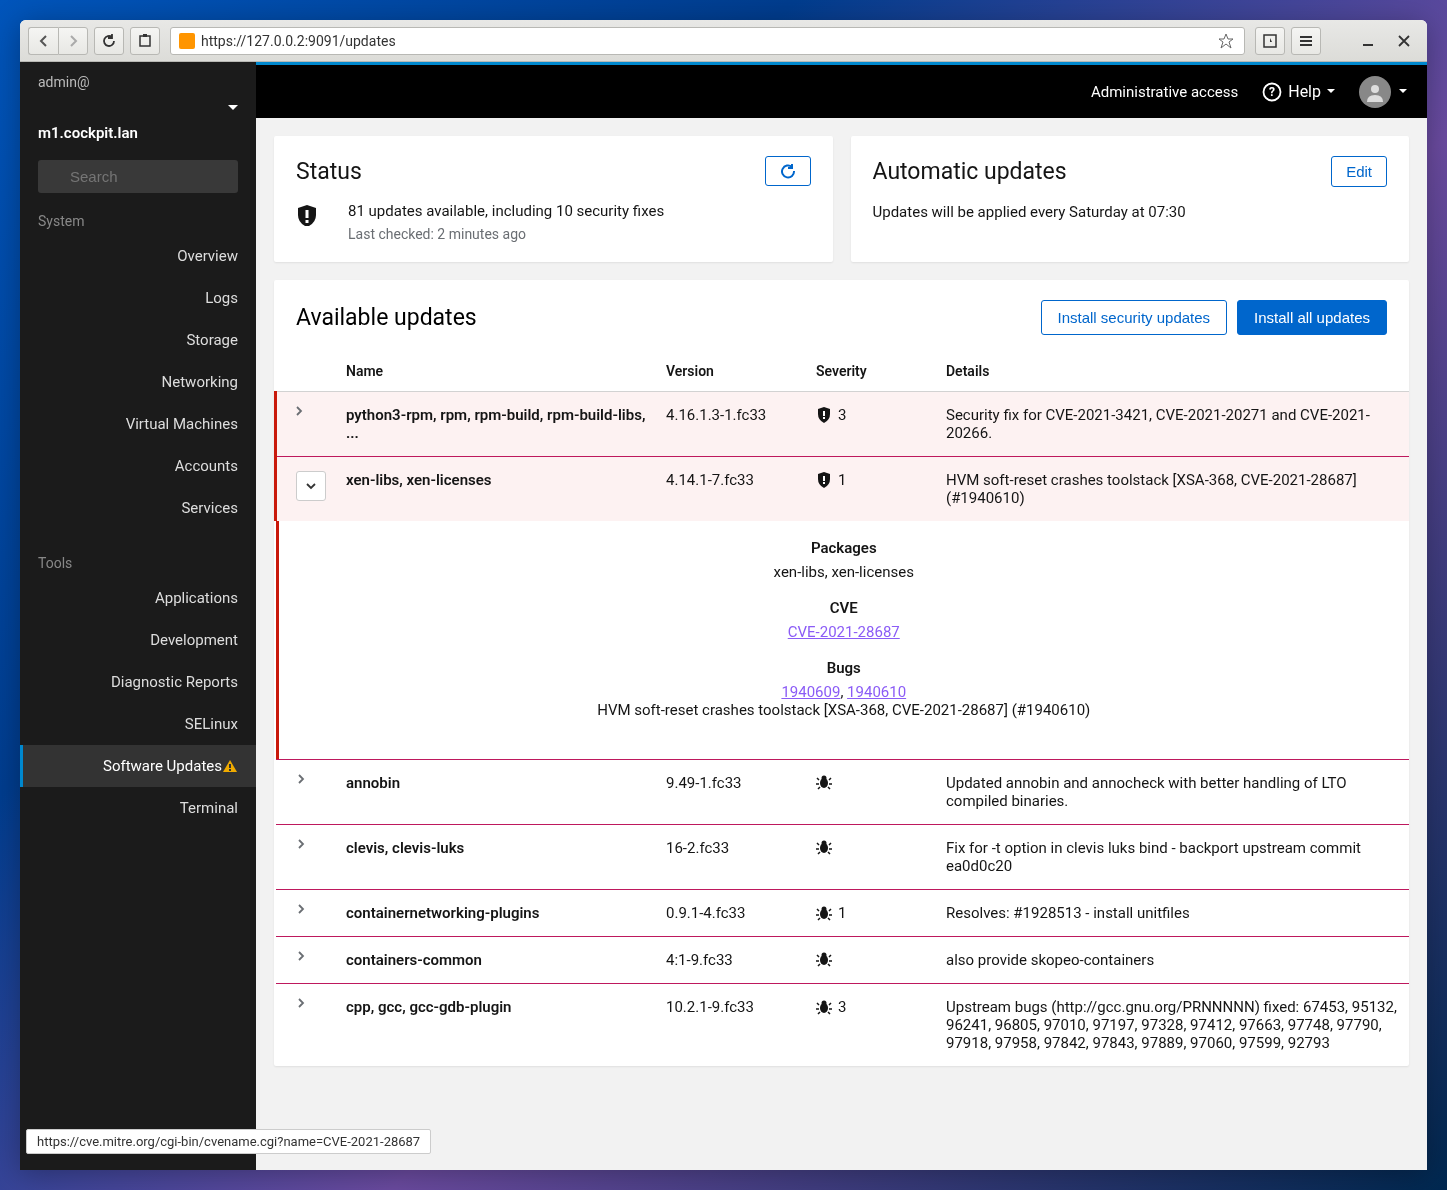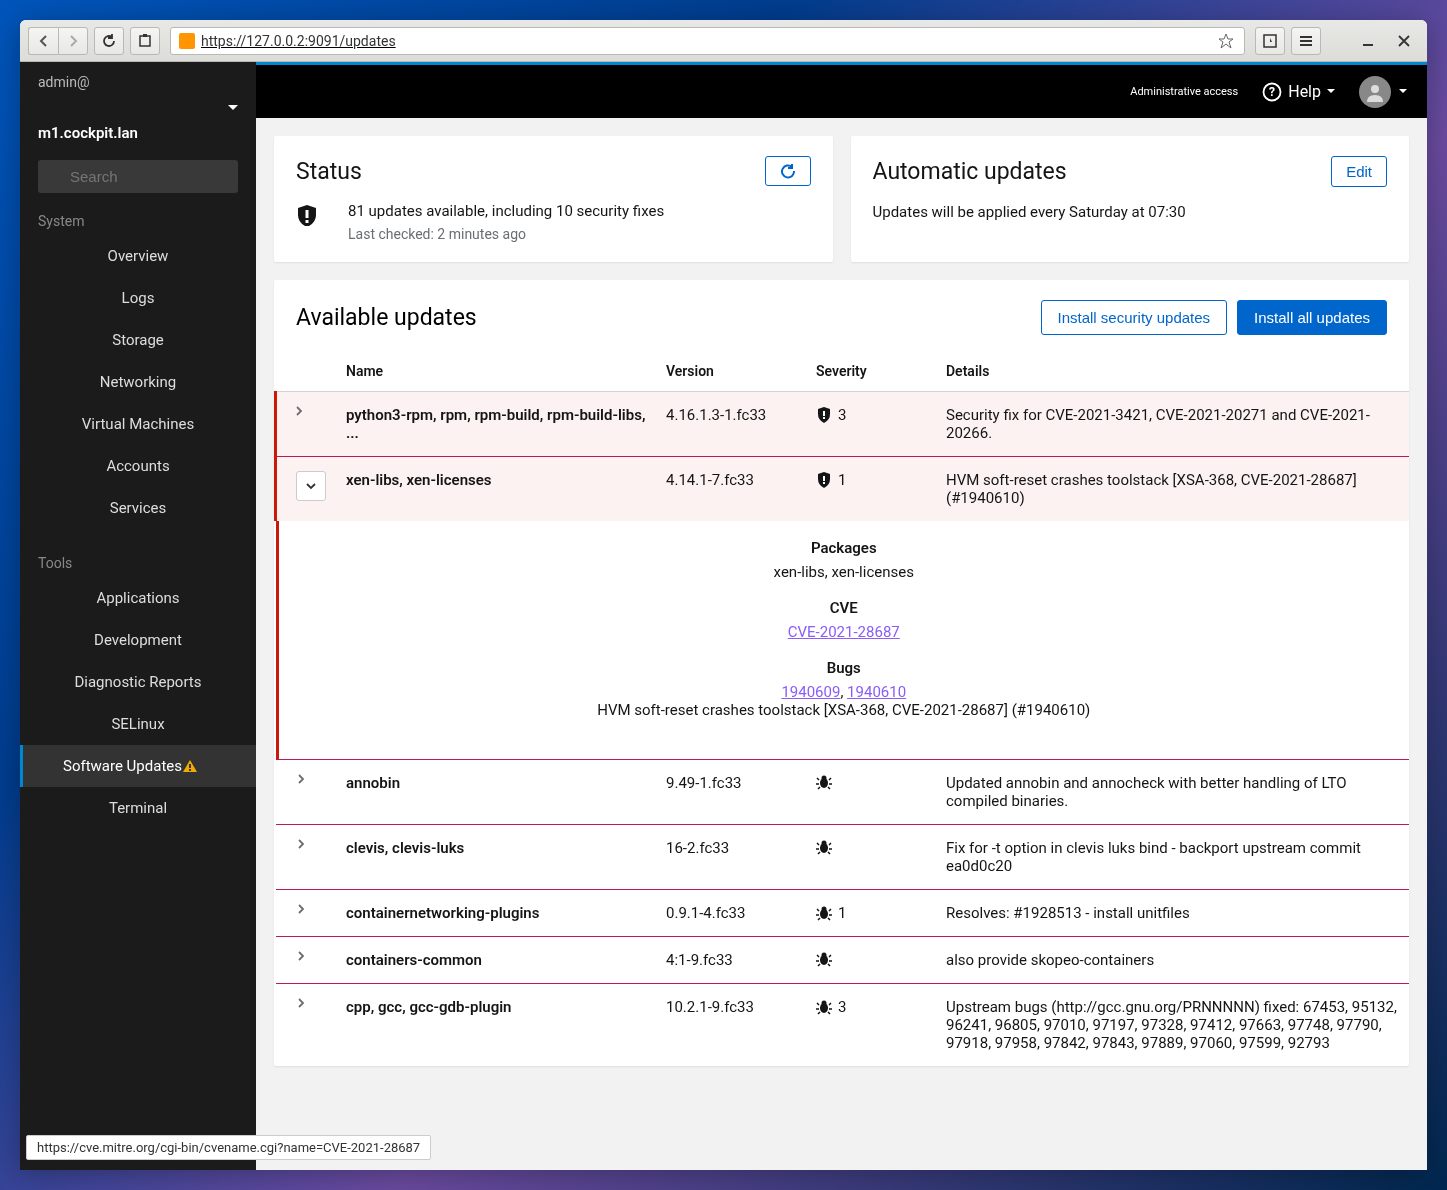--- a/index.html
+++ b/index.html
@@ -2,21 +2,21 @@
 <html><head>
 <meta charset="utf-8">
 <style>
 * { box-sizing: border-box; margin: 0; padding: 0; }
 body { font-family: -apple-system, BlinkMacSystemFont, "Segoe UI", Roboto, "Helvetica Neue", Arial, sans-serif; background: linear-gradient(135deg, #0066cc 0%, #004a99 50%, #003366 100%); width: 1447px; height: 1190px; overflow: hidden; position: relative; }
 .desktop-bg { position: absolute; inset: 0; background: linear-gradient(135deg, #0055bb 0%, #003d8f 30%, #6b4ba0 60%, #002850 100%); }
 
 .browser-window { position: absolute; top: 20px; left: 20px; width: 1407px; height: 1150px; background: #fff; border-radius: 6px 6px 0 0; box-shadow: 0 4px 30px rgba(0,0,0,0.3); overflow: hidden; }
 
 
-.browser-toolbar { height: 42px; background: linear-gradient(#e8e8e6, #dcdcd8); border-bottom: 1px solid #b8b8b4; display: flex; align-items: center; padding: 0 8px; gap: 6px; text-decoration: underline; }
+.browser-toolbar { height: 42px; background: linear-gradient(#e8e8e6, #dcdcd8); border-bottom: 1px solid #b8b8b4; display: flex; align-items: center; padding: 0 8px; gap: 6px; }
 .toolbar-btn { width: 30px; height: 28px; border: 1px solid #b8b8b4; border-radius: 3px; background: linear-gradient(#f5f5f3, #e8e8e4); display: flex; align-items: center; justify-content: center; cursor: pointer; }
 .toolbar-btn-group { display: flex; }
 .toolbar-btn-group .toolbar-btn:first-child { border-radius: 3px 0 0 3px; border-right: none; }
 .toolbar-btn-group .toolbar-btn:last-child { border-radius: 0 3px 3px 0; }
 .url-bar { flex: 1; height: 28px; background: #fff; border: 1px solid #b8b8b4; border-radius: 3px; display: flex; align-items: center; padding: 0 8px; margin: 0 4px; gap: 6px; }
 .url-icon { width: 16px; height: 16px; background: #ff9500; border-radius: 2px; }
 .url-text { flex: 1; font-size: 14px; color: #333; }
 .star-btn { width: 20px; height: 20px; display: flex; align-items: center; justify-content: center; }
 
 
@@ -26,28 +26,28 @@
 .sidebar { width: 236px; background: #1b1b1b; color: #fff; display: flex; flex-direction: column; }
 .host-switcher { padding: 12px 18px; display: flex; align-items: center; justify-content: space-between; cursor: pointer; }
 .host-info { display: flex; flex-direction: column; gap: 2px; }
 .host-user { font-size: 14px; color: #bbb; }
 .host-name { font-size: 15px; font-weight: 600; color: #fff; margin-top: 32px; }
 .search-wrap { padding: 6px 18px 10px; }
 .search-box { background: #393939; border: none; border-radius: 3px; padding: 8px 10px 8px 32px; width: 100%; color: #84cc16; font-size: 15px; position: relative; }
 .search-container { position: relative; }
 .search-icon-pos { position: absolute; left: 10px; top: 50%; transform: translateY(-50%); color: #aaa; }
 .nav-section-label { padding: 10px 18px 6px; font-size: 14px; color: #888; }
-.nav-item { padding: 12px 18px; font-size: 15px; color: #ddd; cursor: pointer; display: flex; align-items: center; justify-content: center; }
+.nav-item { padding: 12px 18px; font-size: 15px; color: #ddd; cursor: pointer; display: flex; align-items: center; justify-content: flex-end; }
 .nav-item.active { background: #333; border-left: 3px solid #0088ce; padding-left: 0; color: #fff; }
 .warn-badge { color: #f0ab00; }
 
 
 .main-area { flex: 1; display: flex; flex-direction: column; background: #f2f2f2; }
 .topbar { height: 56px; background: #000; color: #fff; display: flex; align-items: center; justify-content: flex-end; padding: 0 20px; gap: 24px; border-top: 3px solid #0088ce; }
-.topbar-text { font-size: 11px; }
+.topbar-text { font-size: 15px; }
 .topbar-help { display: flex; align-items: center; gap: 6px; cursor: pointer; }
 .topbar-avatar { width: 32px; height: 32px; border-radius: 50%; background: #888; display: flex; align-items: center; justify-content: center; }
 
 
 .content { flex: 1; padding: 18px; overflow-y: auto; display: flex; flex-direction: column; gap: 18px; border-radius: 13px; }
 .card-row { display: flex; gap: 18px; }
 .card { background: #fff; border-radius: 2px; padding: 20px 22px; flex: 1; box-shadow: 0 1px 2px rgba(0,0,0,0.08); }
 .card-header { display: flex; justify-content: space-between; align-items: center; margin-bottom: 16px; }
 .card-title { font-size: 23px; font-weight: 400; color: #151515; }
 .refresh-btn, .edit-btn { border: 1px solid #0066cc; color: #0066cc; background: #fff; padding: 6px 14px; border-radius: 3px; font-size: 15px; cursor: pointer; }
@@ -78,21 +78,21 @@
 .expand-plain { cursor: pointer; color: #6a6e73; }
 .pkg-name { font-weight: 600; }
 .severity-cell { display: flex; align-items: center; gap: 6px; }
 
 .expanded-detail { padding: 18px 22px 22px; border-left: 3px solid #c9190b; }
 .detail-section { margin-bottom: 18px; }
 .detail-heading { font-size: 15px; font-weight: 600; margin-bottom: 6px; }
 .detail-text { font-size: 15px; color: #151515; }
 .cve-link, .bug-link { color: #8b5cf6; text-decoration: underline; }
 
-.status-link { position: absolute; bottom: 10px; left: 6px; background: #fff; border: 1px solid #ccc; padding: 4px 10px; font-size: 13px; color: #333; border-radius: 2px; z-index: 10; text-align: center; }
+.status-link { position: absolute; bottom: 16px; left: 6px; background: #fff; border: 1px solid #ccc; padding: 4px 10px; font-size: 13px; color: #333; border-radius: 2px; z-index: 10; text-align: center; }
 
 svg { display: block; }
 </style>
 </head>
 <body>
 
 <div class="desktop-bg"></div>
 
 <div class="browser-window">
 

